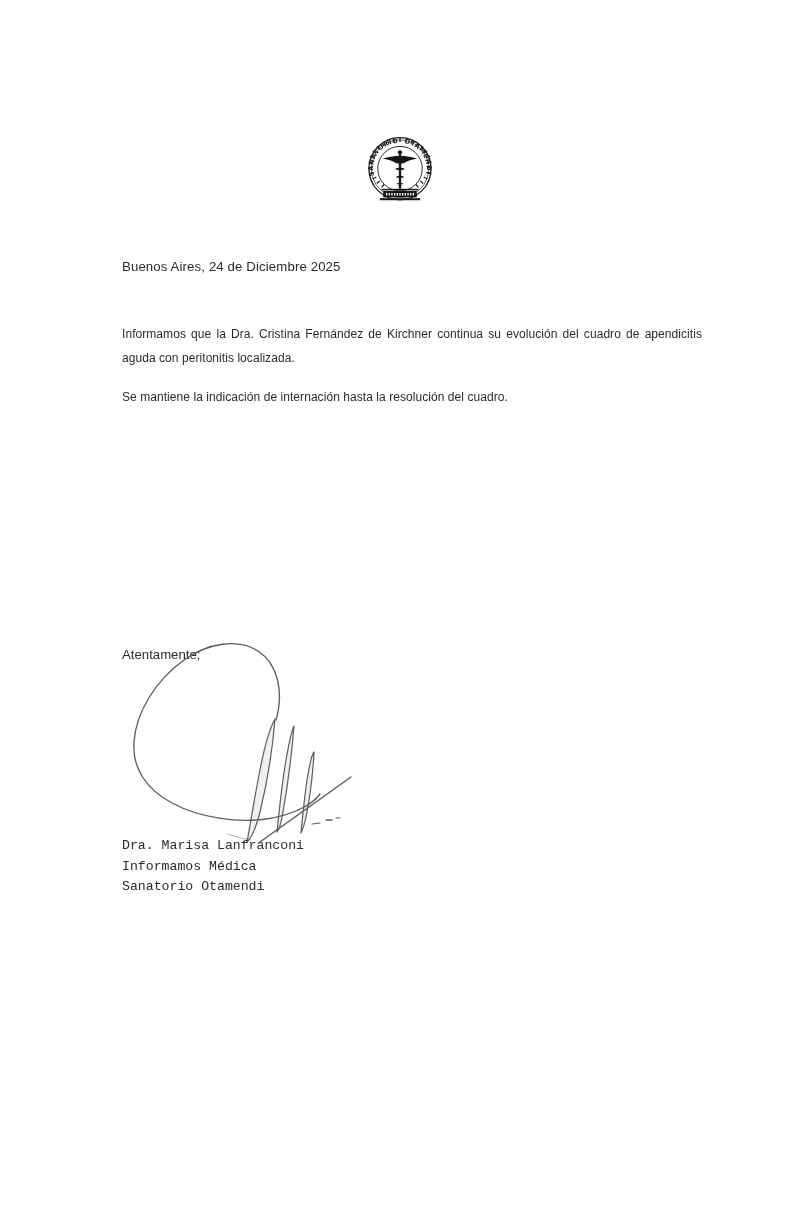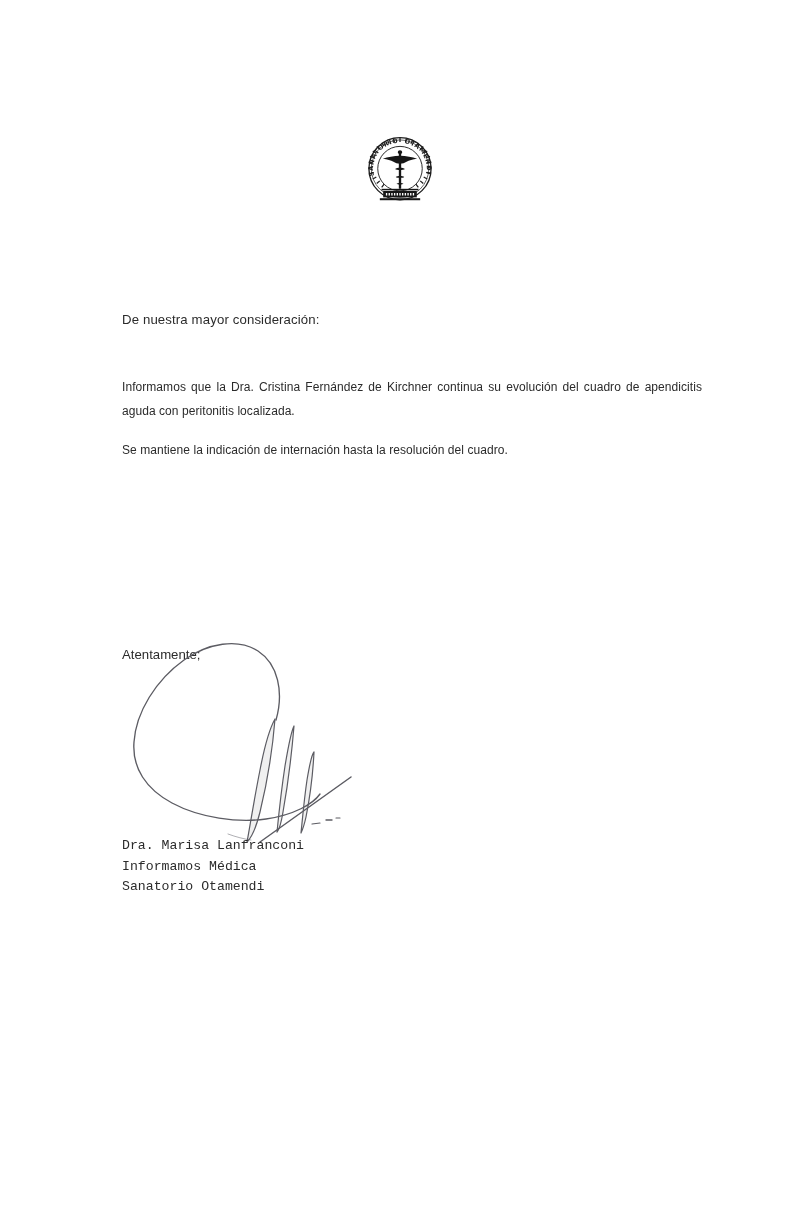--- a/index.html
+++ b/index.html
@@ -194,22 +194,22 @@
         <rect x="55.6" y="75.0" width="1.6" height="3.0"></rect>
         <rect x="58.8" y="75.0" width="1.6" height="3.0"></rect>
         <rect x="62.0" y="75.0" width="1.6" height="3.0"></rect>
         <rect x="65.2" y="75.0" width="1.6" height="3.0"></rect>
       </g>
     </svg>
   </div>
 
   <div class="letter-body">
 
-
-    <div class="salutation">De nuestra mayor consideración:</div>
+    <div class="date-line">Buenos Aires, 24 de Diciembre 2025</div>
+
 
     <div class="paragraphs">
       <p class="para">Informamos que la Dra. Cristina Fernández de Kirchner continua su evolución del cuadro de apendicitis aguda con peritonitis localizada.</p>
       <p class="para">Se mantiene la indicación de internación hasta la resolución del cuadro.</p>
     </div>
   </div>
 
   <div class="closing-zone">
     <div class="closing">Atentamente;</div>
 

